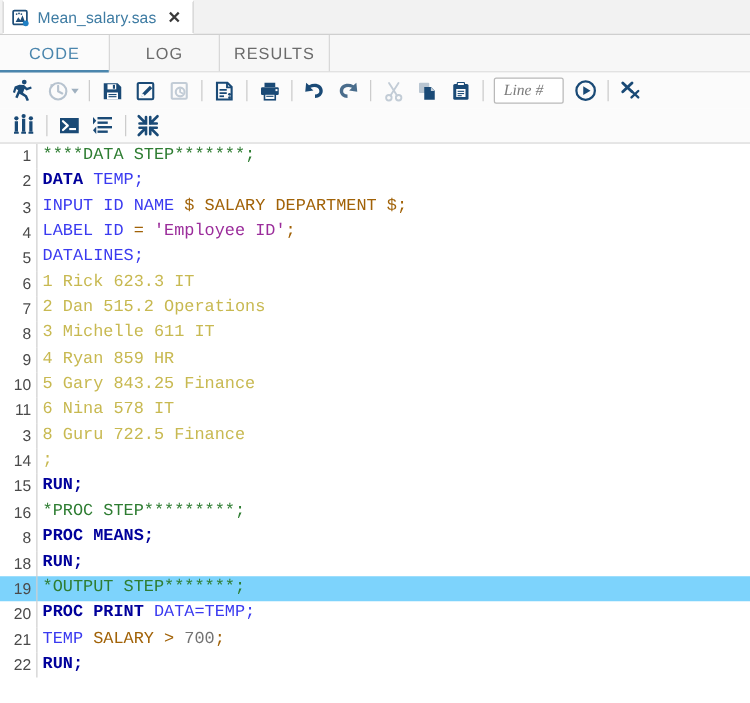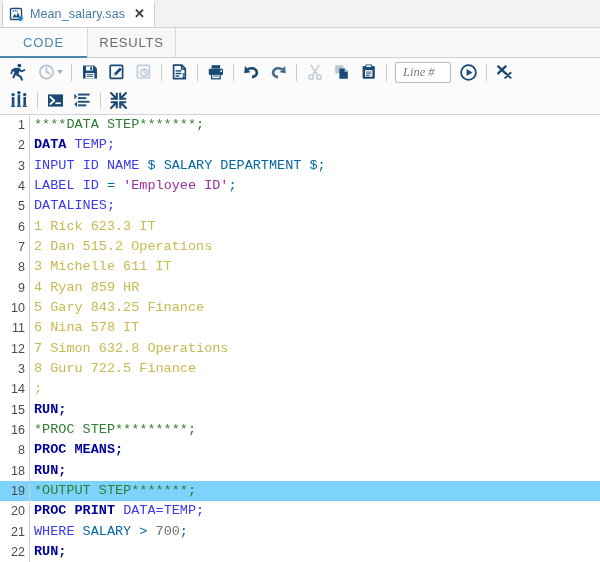--- a/index.html
+++ b/index.html
@@ -202,21 +202,21 @@
     padding-left: 4px;
     line-height: 20.35px;
     white-space: pre;
     color: #1a1a1a;
     overflow: hidden;
   }
   
   .tk-comment  { color: #2e7d32; }
   .tk-kw       { color: #00009b; font-weight: bold; }
   .tk-step     { color: #3a3af0; }
-  .tk-plain    { color: #0369a1; }
+  .tk-plain    { color: #a16207; }
   .tk-string   { color: #9b2d9b; }
   .tk-data     { color: #c8b951; }
   .tk-num      { color: #737373; }
 </style>
 </head>
 <body>
 
 <div class="app">
 
   <div class="tabstrip">
@@ -235,20 +235,23 @@
       <span class="filetab-close">✕</span>
     </div>
     <div class="tabstrip-filler"></div>
   </div>
 
   <div class="viewtabs">
     <div class="viewtab active">
       <span>CODE</span>
     </div>
     <div class="viewtab">
+      <span>LOG</span>
+    </div>
+    <div class="viewtab">
       <span>RESULTS</span>
     </div>
     <div class="viewtabs-filler"></div>
   </div>
 
   <div class="toolbar row1">
 
     <div class="tbtn">
       <svg width="19" height="19" viewBox="0 0 19 19">
         <circle cx="9.4" cy="2.6" r="1.9" fill="#1a4a76"></circle>
@@ -473,24 +476,20 @@
       </div>
       <div class="codeline">
         <div class="gutter">10</div>
         <div class="codetext"><span class="tk-data">5 Gary 843.25 Finance</span></div>
       </div>
       <div class="codeline">
         <div class="gutter">11</div>
         <div class="codetext"><span class="tk-data">6 Nina 578 IT</span></div>
       </div>
       <div class="codeline">
-        <div class="gutter">12</div>
-        <div class="codetext"><span class="tk-data">7 Simon 632.8 Operations</span></div>
-      </div>
-      <div class="codeline">
         <div class="gutter">3</div>
         <div class="codetext"><span class="tk-data">8 Guru 722.5 Finance</span></div>
       </div>
       <div class="codeline">
         <div class="gutter">14</div>
         <div class="codetext"><span class="tk-data">;</span></div>
       </div>
       <div class="codeline">
         <div class="gutter">15</div>
         <div class="codetext"><span class="tk-kw">RUN;</span></div>
@@ -510,21 +509,21 @@
       <div class="codeline current">
         <div class="gutter">19</div>
         <div class="codetext"><span class="tk-comment">*OUTPUT STEP*******;</span></div>
       </div>
       <div class="codeline">
         <div class="gutter">20</div>
         <div class="codetext"><span class="tk-kw">PROC PRINT</span><span class="tk-plain"> </span><span class="tk-step">DATA=TEMP;</span></div>
       </div>
       <div class="codeline">
         <div class="gutter">21</div>
-        <div class="codetext"><span class="tk-step">WHERE</span><span class="tk-plain"> SALARY &gt; </span><span class="tk-num">700</span><span class="tk-plain">;</span></div>
+        <div class="codetext"><span class="tk-step">TEMP</span><span class="tk-plain"> SALARY &gt; </span><span class="tk-num">700</span><span class="tk-plain">;</span></div>
       </div>
       <div class="codeline">
         <div class="gutter">22</div>
         <div class="codetext"><span class="tk-kw">RUN;</span></div>
       </div>
     </div>
 
 </div>
 
 </body></html>

